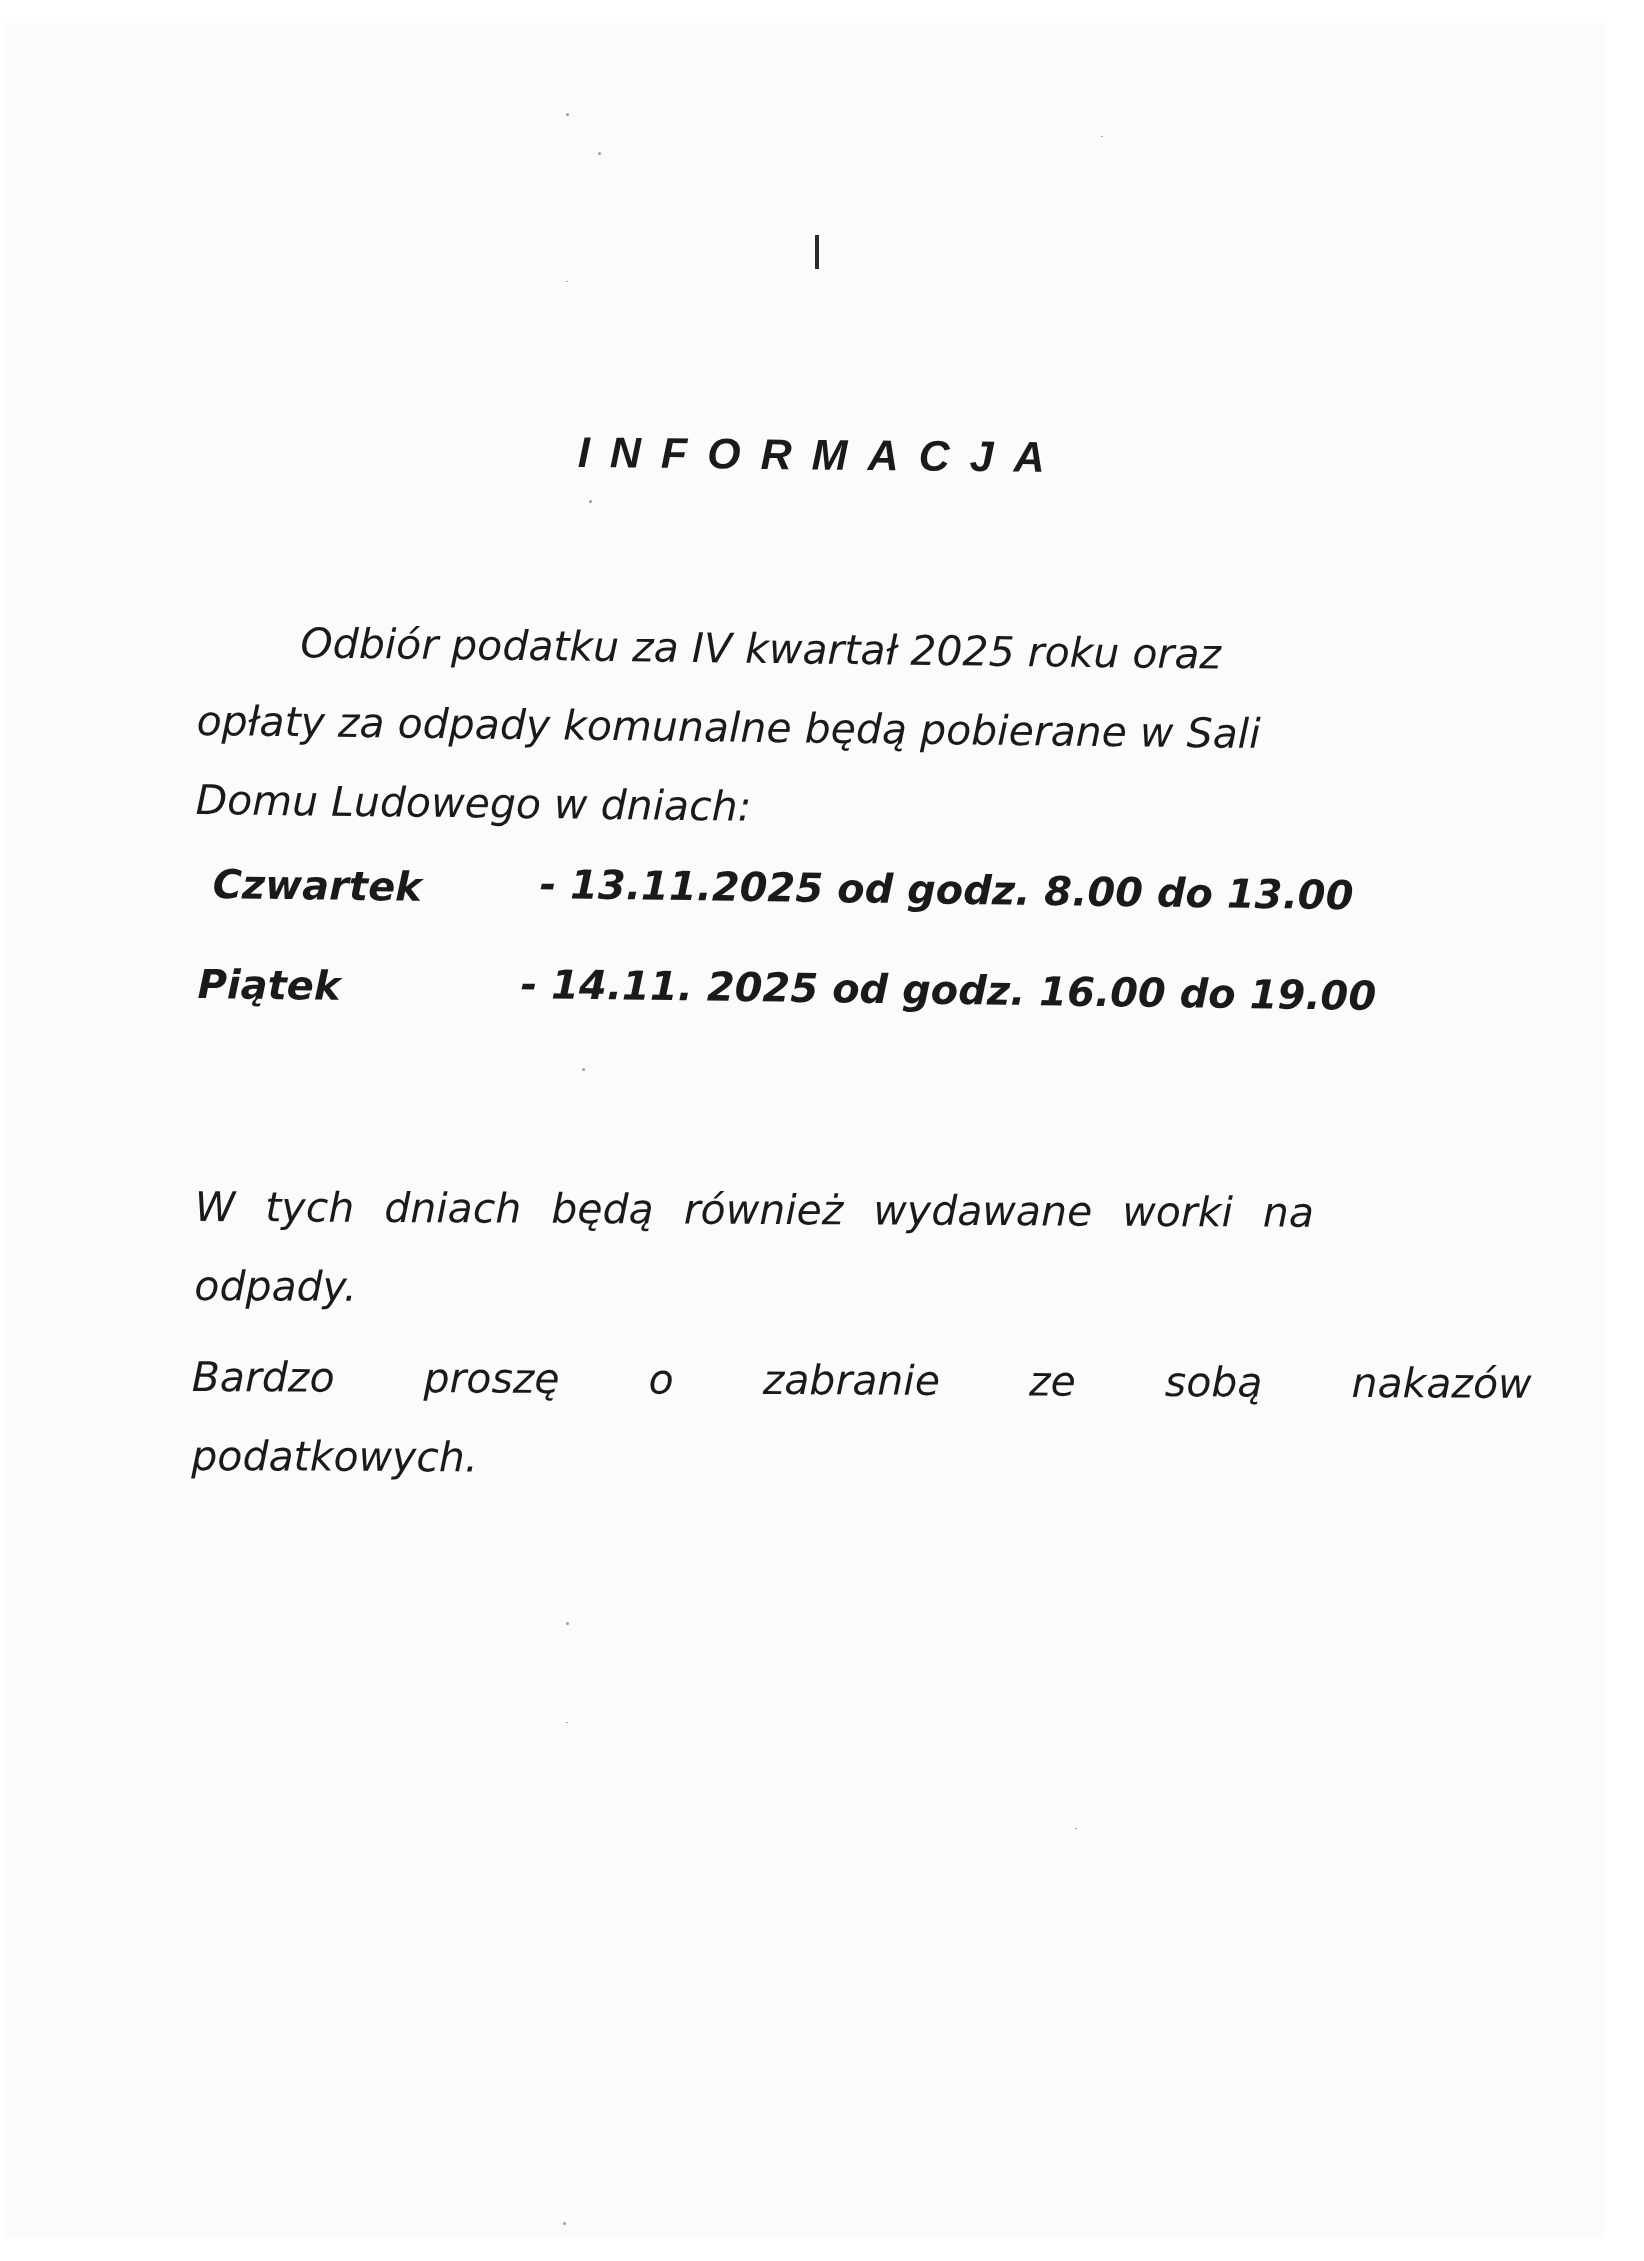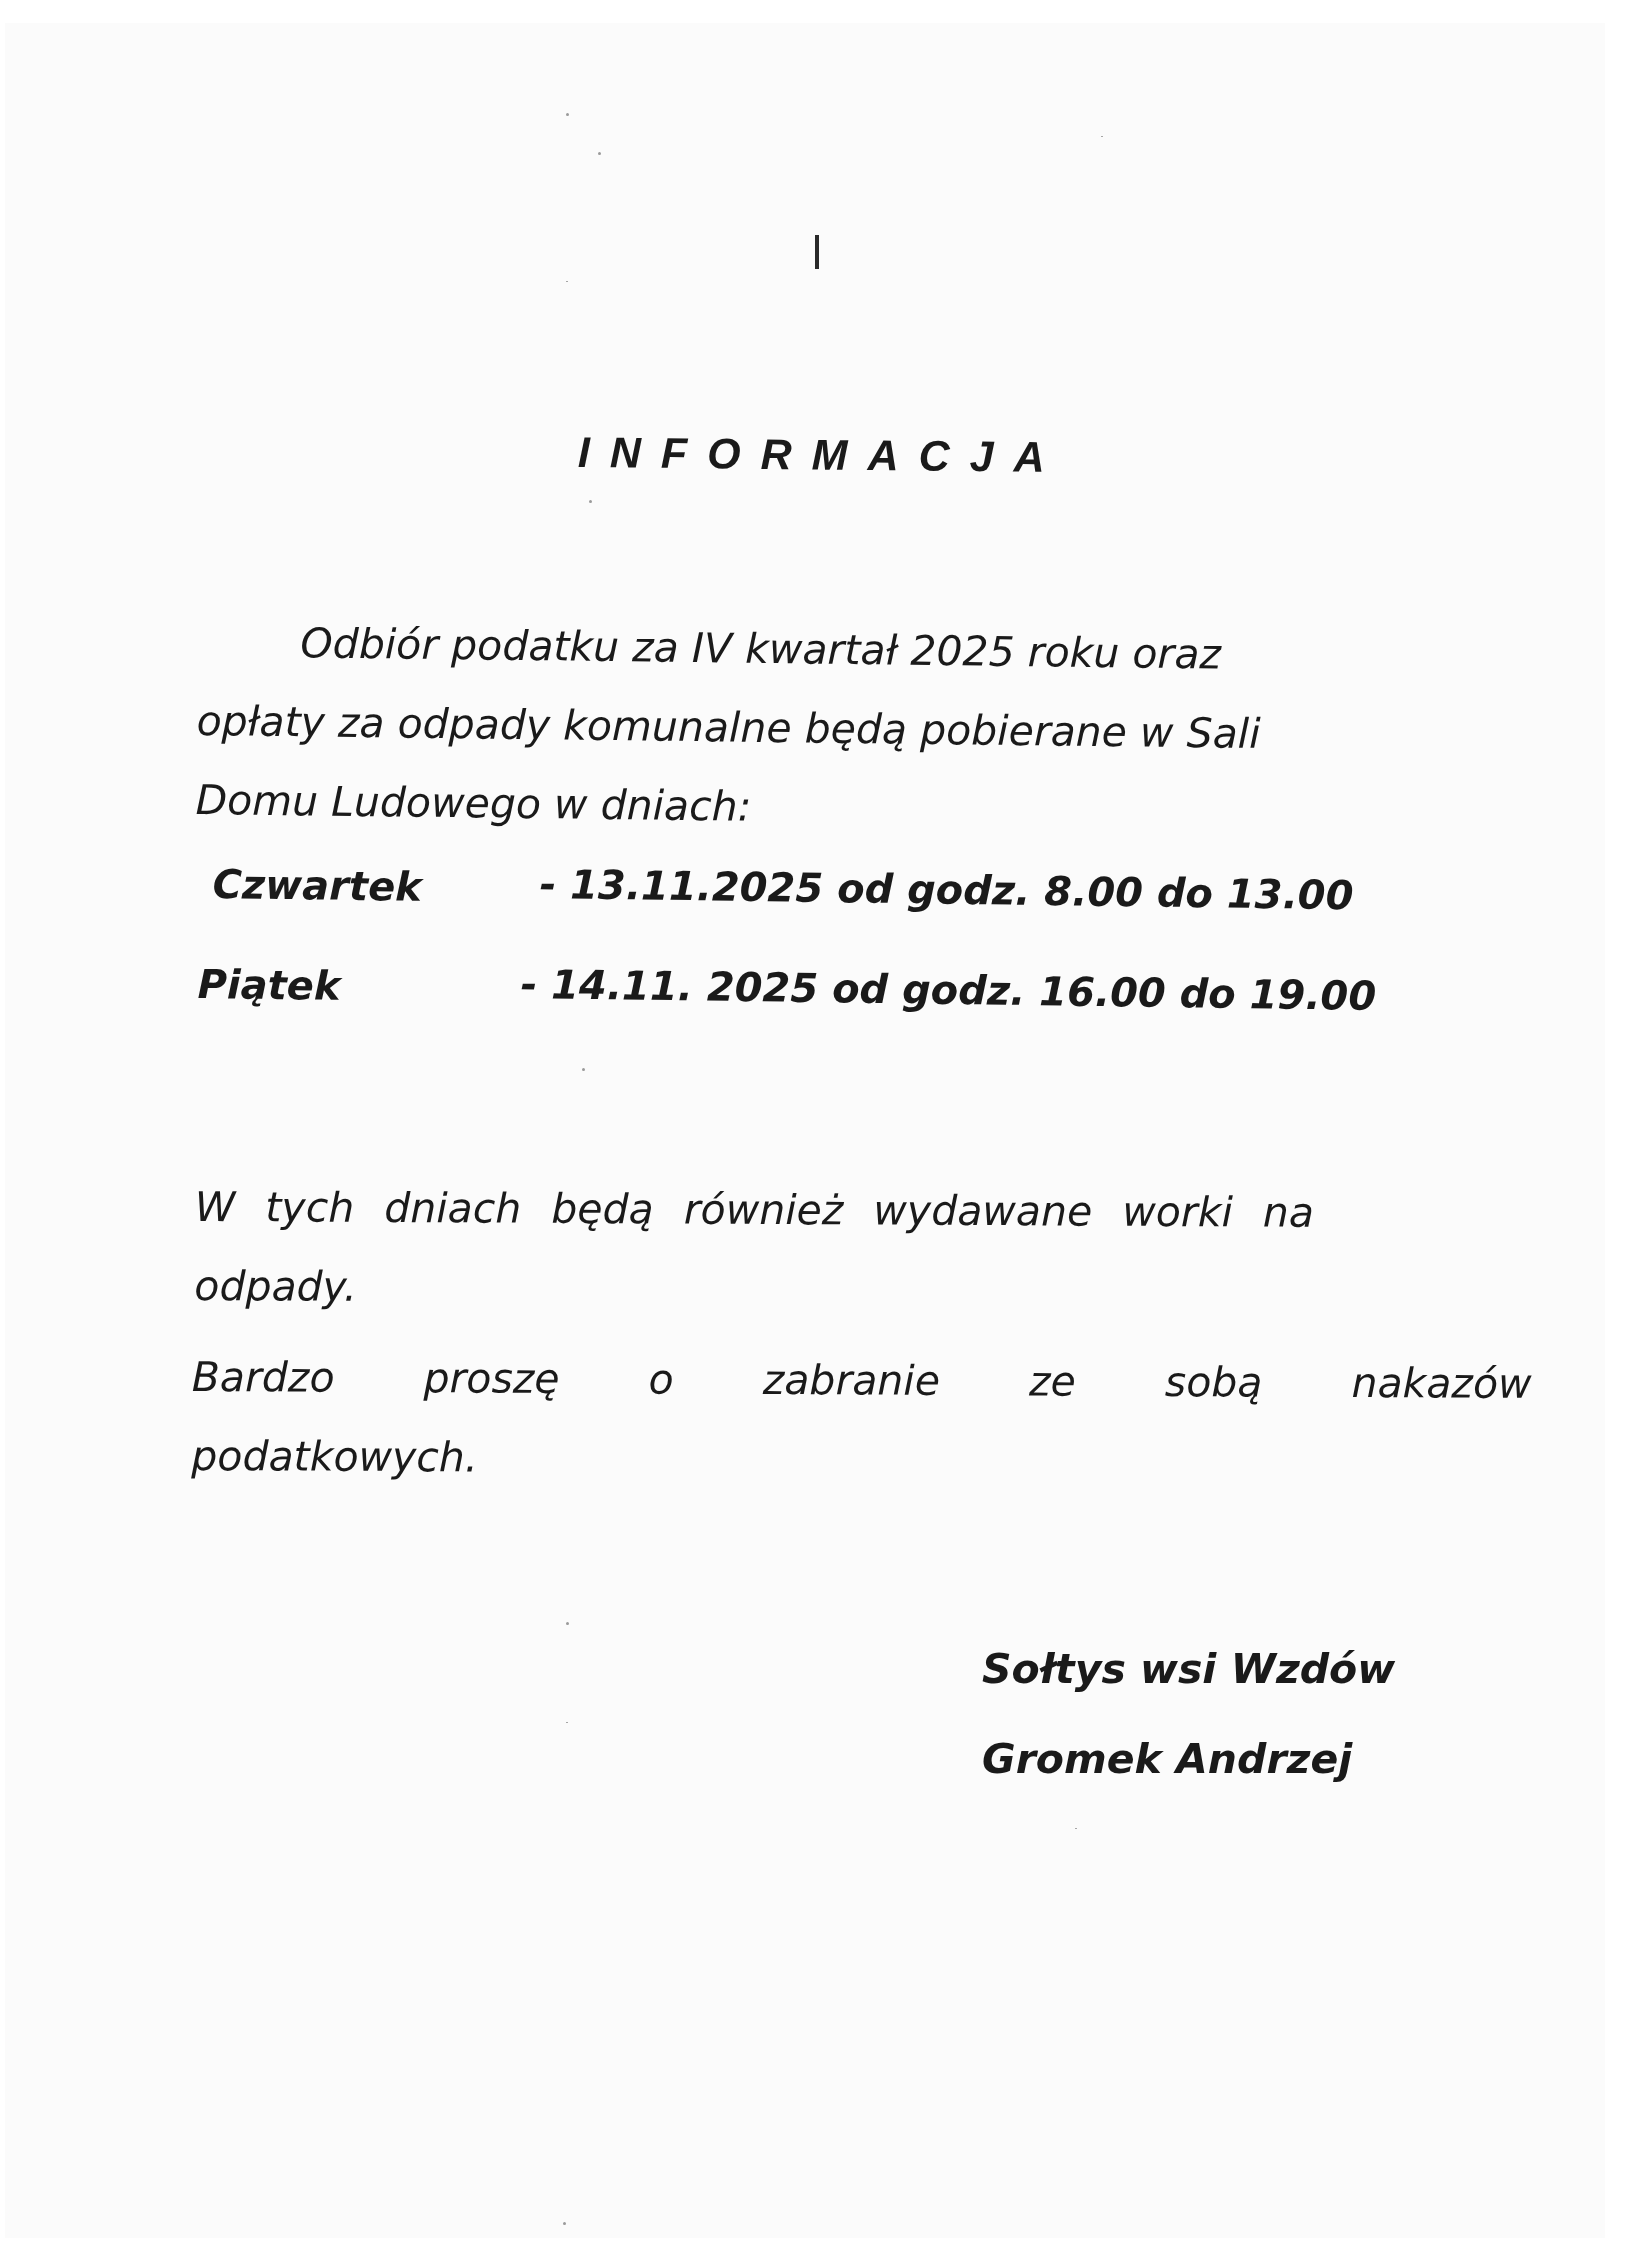--- a/index.html
+++ b/index.html
@@ -133,22 +133,20 @@
   <div class="para para2">
     <span class="line" style="word-spacing: 17px;">W tych dniach będą również wydawane worki na</span>
     <span class="line">odpady.</span>
   </div>
 
   <div class="para para3">
     <span class="line" style="word-spacing: 76px;">Bardzo proszę o zabranie ze sobą nakazów</span>
     <span class="line">podatkowych.</span>
   </div>
 
-  <div class="signature sig1">Sołtys wsi Wzdów</div>
-  <div class="signature sig2">Gromek Andrzej</div>
 
   <div class="speck" style="left:561px;top:90px;"></div>
   <div class="speck" style="left:593px;top:129px;"></div>
   <div class="speck" style="left:1096px;top:113px;width:1.9px;height:1.9px;"></div>
   <div class="speck" style="left:561px;top:258px;width:1.9px;height:1.9px;"></div>
   <div class="speck" style="left:584px;top:477px;"></div>
   <div class="speck" style="left:577px;top:1045px;"></div>
   <div class="speck" style="left:561px;top:1599px;"></div>
   <div class="speck" style="left:561px;top:1699px;width:1.9px;height:1.9px;"></div>
   <div class="speck" style="left:1070px;top:1805px;width:1.9px;height:1.9px;"></div>

